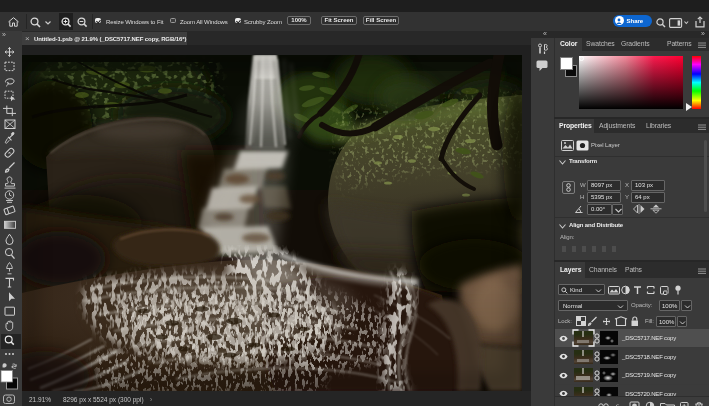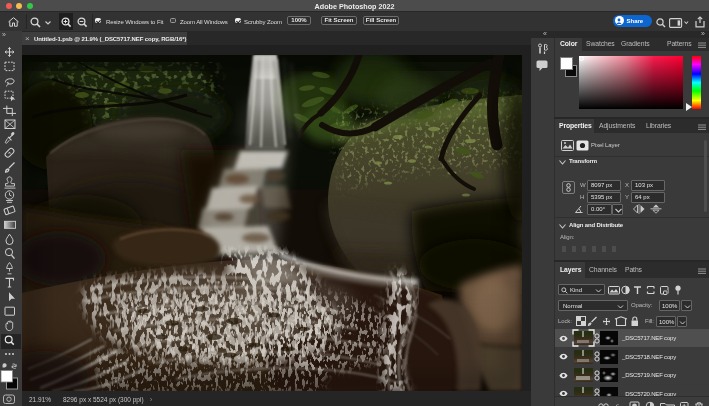--- a/index.html
+++ b/index.html
@@ -51,26 +51,20 @@
 
 .lrow { position:absolute; left:0; width:154px; height:18px; background:#3b3b3b; }
 .lrow .nm { position:absolute; left:67px; top:6px; font-size:6px; letter-spacing:-0.2px; color:#e4e4e4; white-space:nowrap; }
 .thumb { position:absolute; left:19px; top:2px; width:19px; height:14px; }
 .mask { position:absolute; left:45px; top:2px; width:18px; height:14px; background:#050505; }
 </style>
 </head>
 <body>
 <div id="app">
 
-<div id="titlebar">
-  <div class="light" style="left:6px;background:#f15b51;"></div>
-  <div class="light" style="left:16px;background:#f5bd4f;"></div>
-  <div class="light" style="left:27px;background:#33c748;"></div>
-  <div class="t">Adobe Photoshop 2022</div>
-</div>
 
 <div id="optionsbar">
   <svg class="abs" style="left:8px;top:5px;" width="11" height="10" viewBox="0 0 11 10">
     <path d="M1.8 4.4 L1.8 9.2 L4.5 9.2 L4.5 6 L6.5 6 L6.5 9.2 L9.2 9.2 L9.2 4.4 M0.5 4.9 L5.5 0.7 L10.5 4.9" fill="none" stroke="#d6d6d6" stroke-width="1"></path>
   </svg>
   <div class="vsep" style="left:26px;"></div>
   <svg class="abs" style="left:30px;top:5px;" width="22" height="11" viewBox="0 0 22 11">
     <circle cx="4.5" cy="4.5" r="3.4" fill="none" stroke="#d8d8d8" stroke-width="1.3"></circle>
     <line x1="7" y1="7" x2="10" y2="10" stroke="#d8d8d8" stroke-width="1.6"></line>
     <path d="M15.5 4.5 L18 7 L20.5 4.5" fill="none" stroke="#c9c9c9" stroke-width="1.2"></path>

